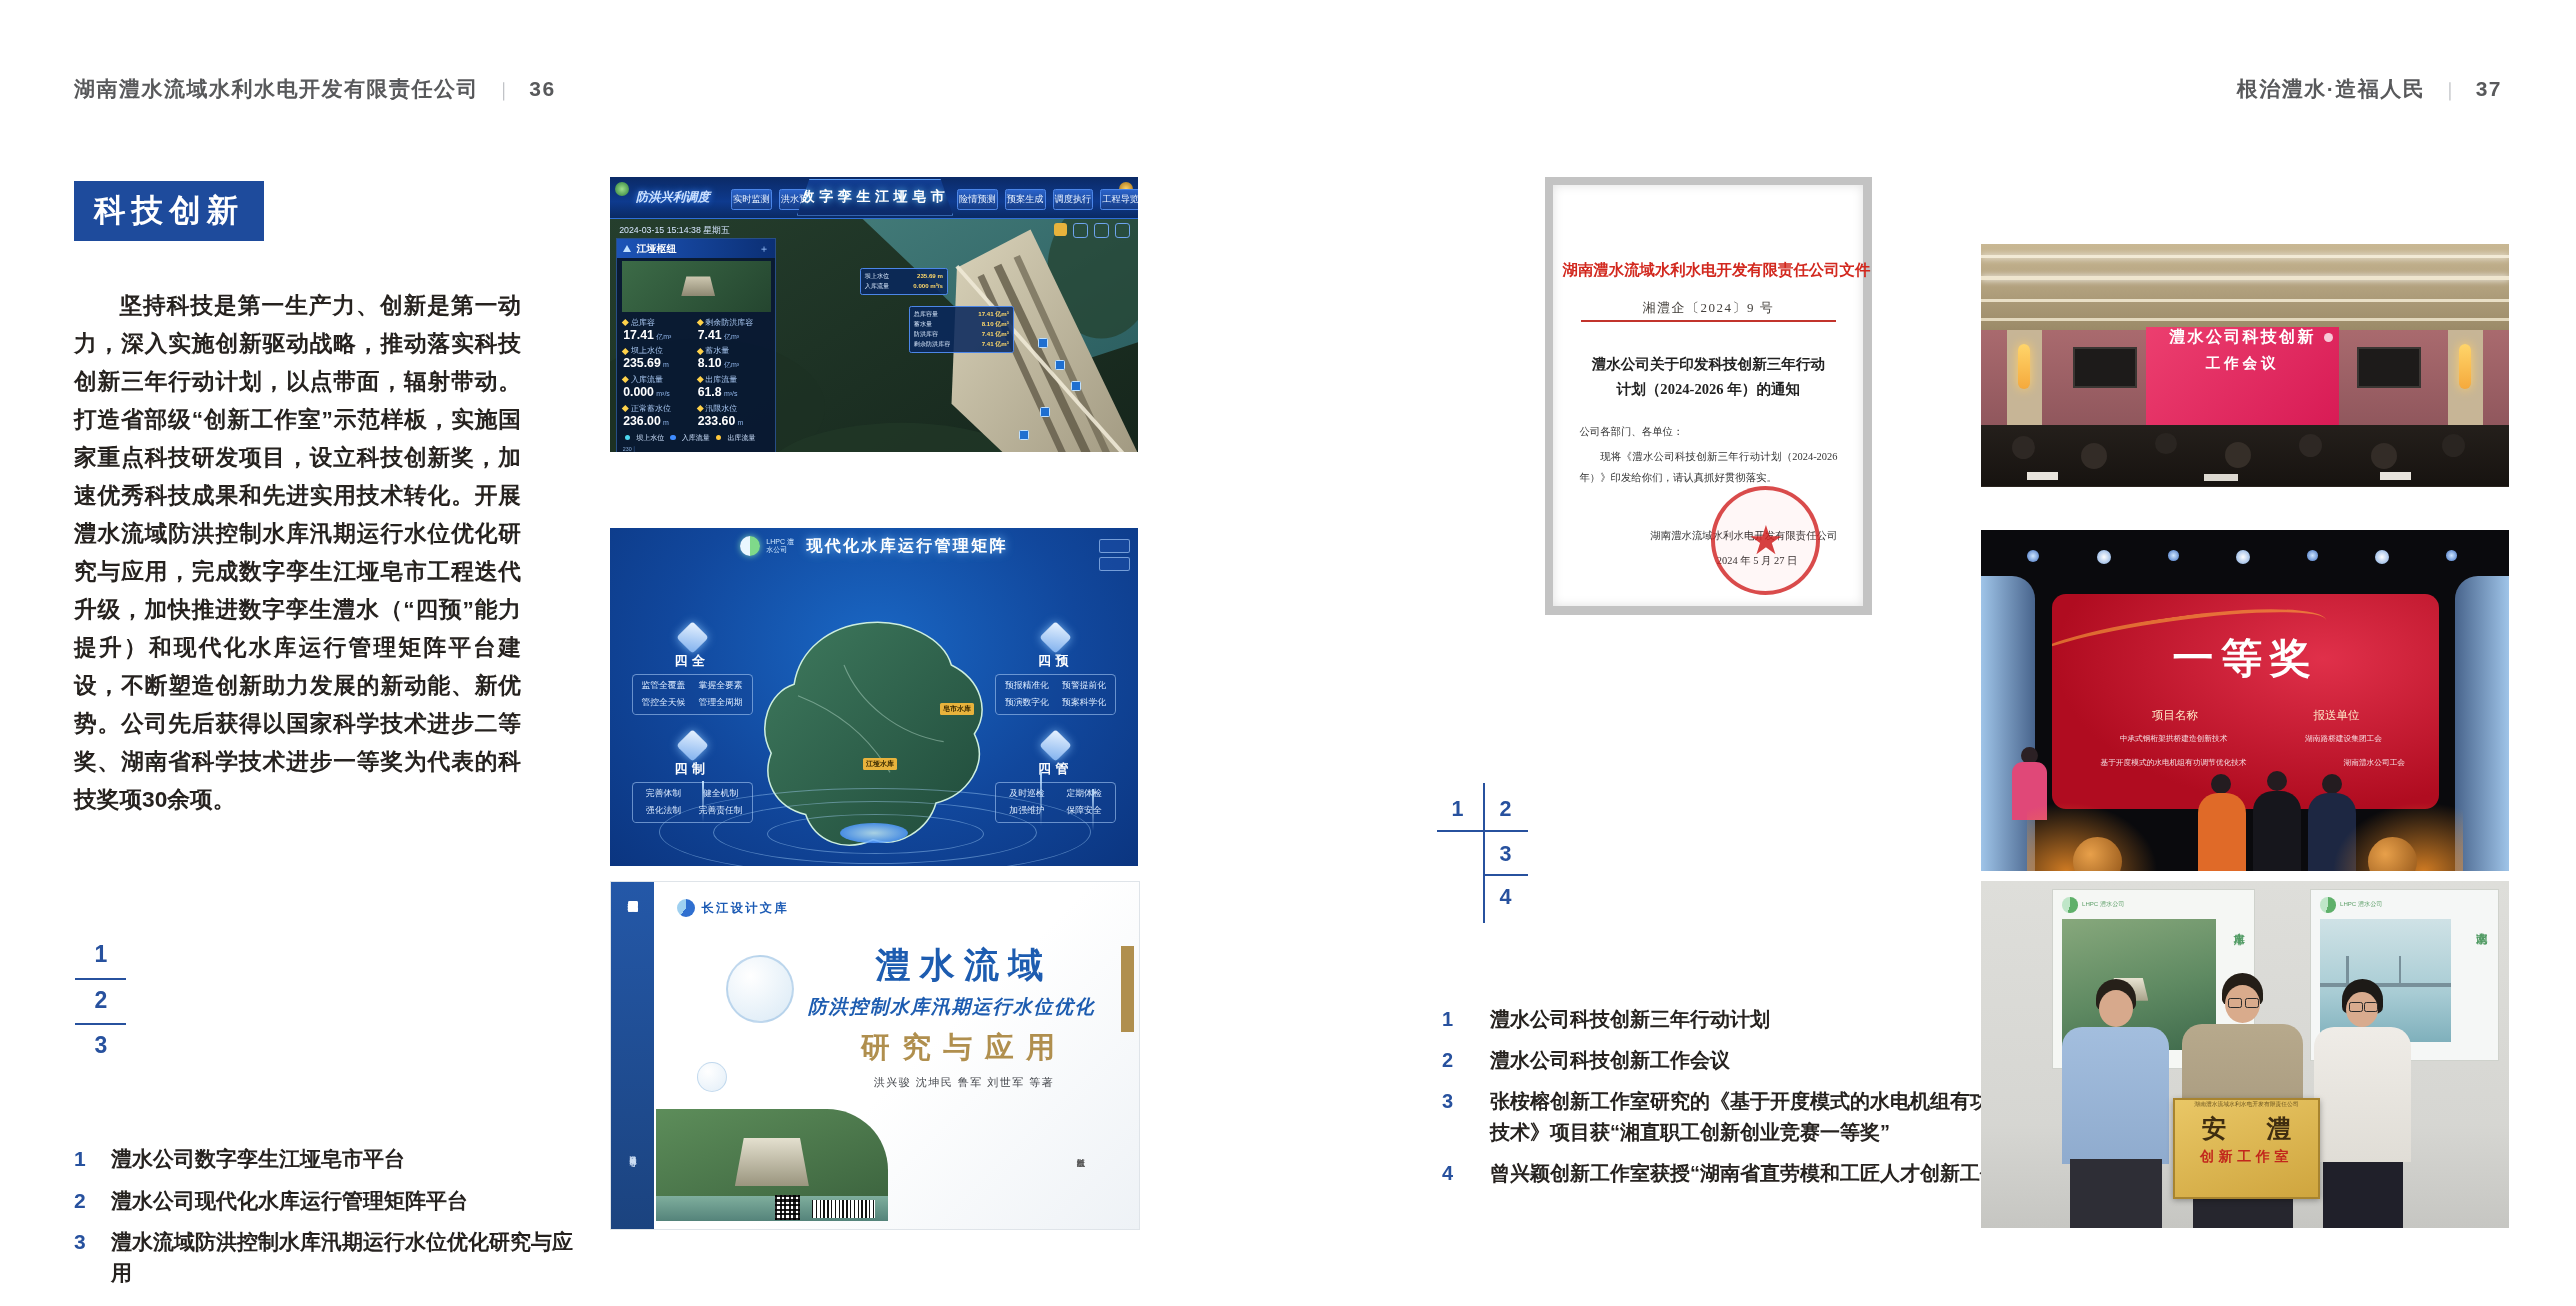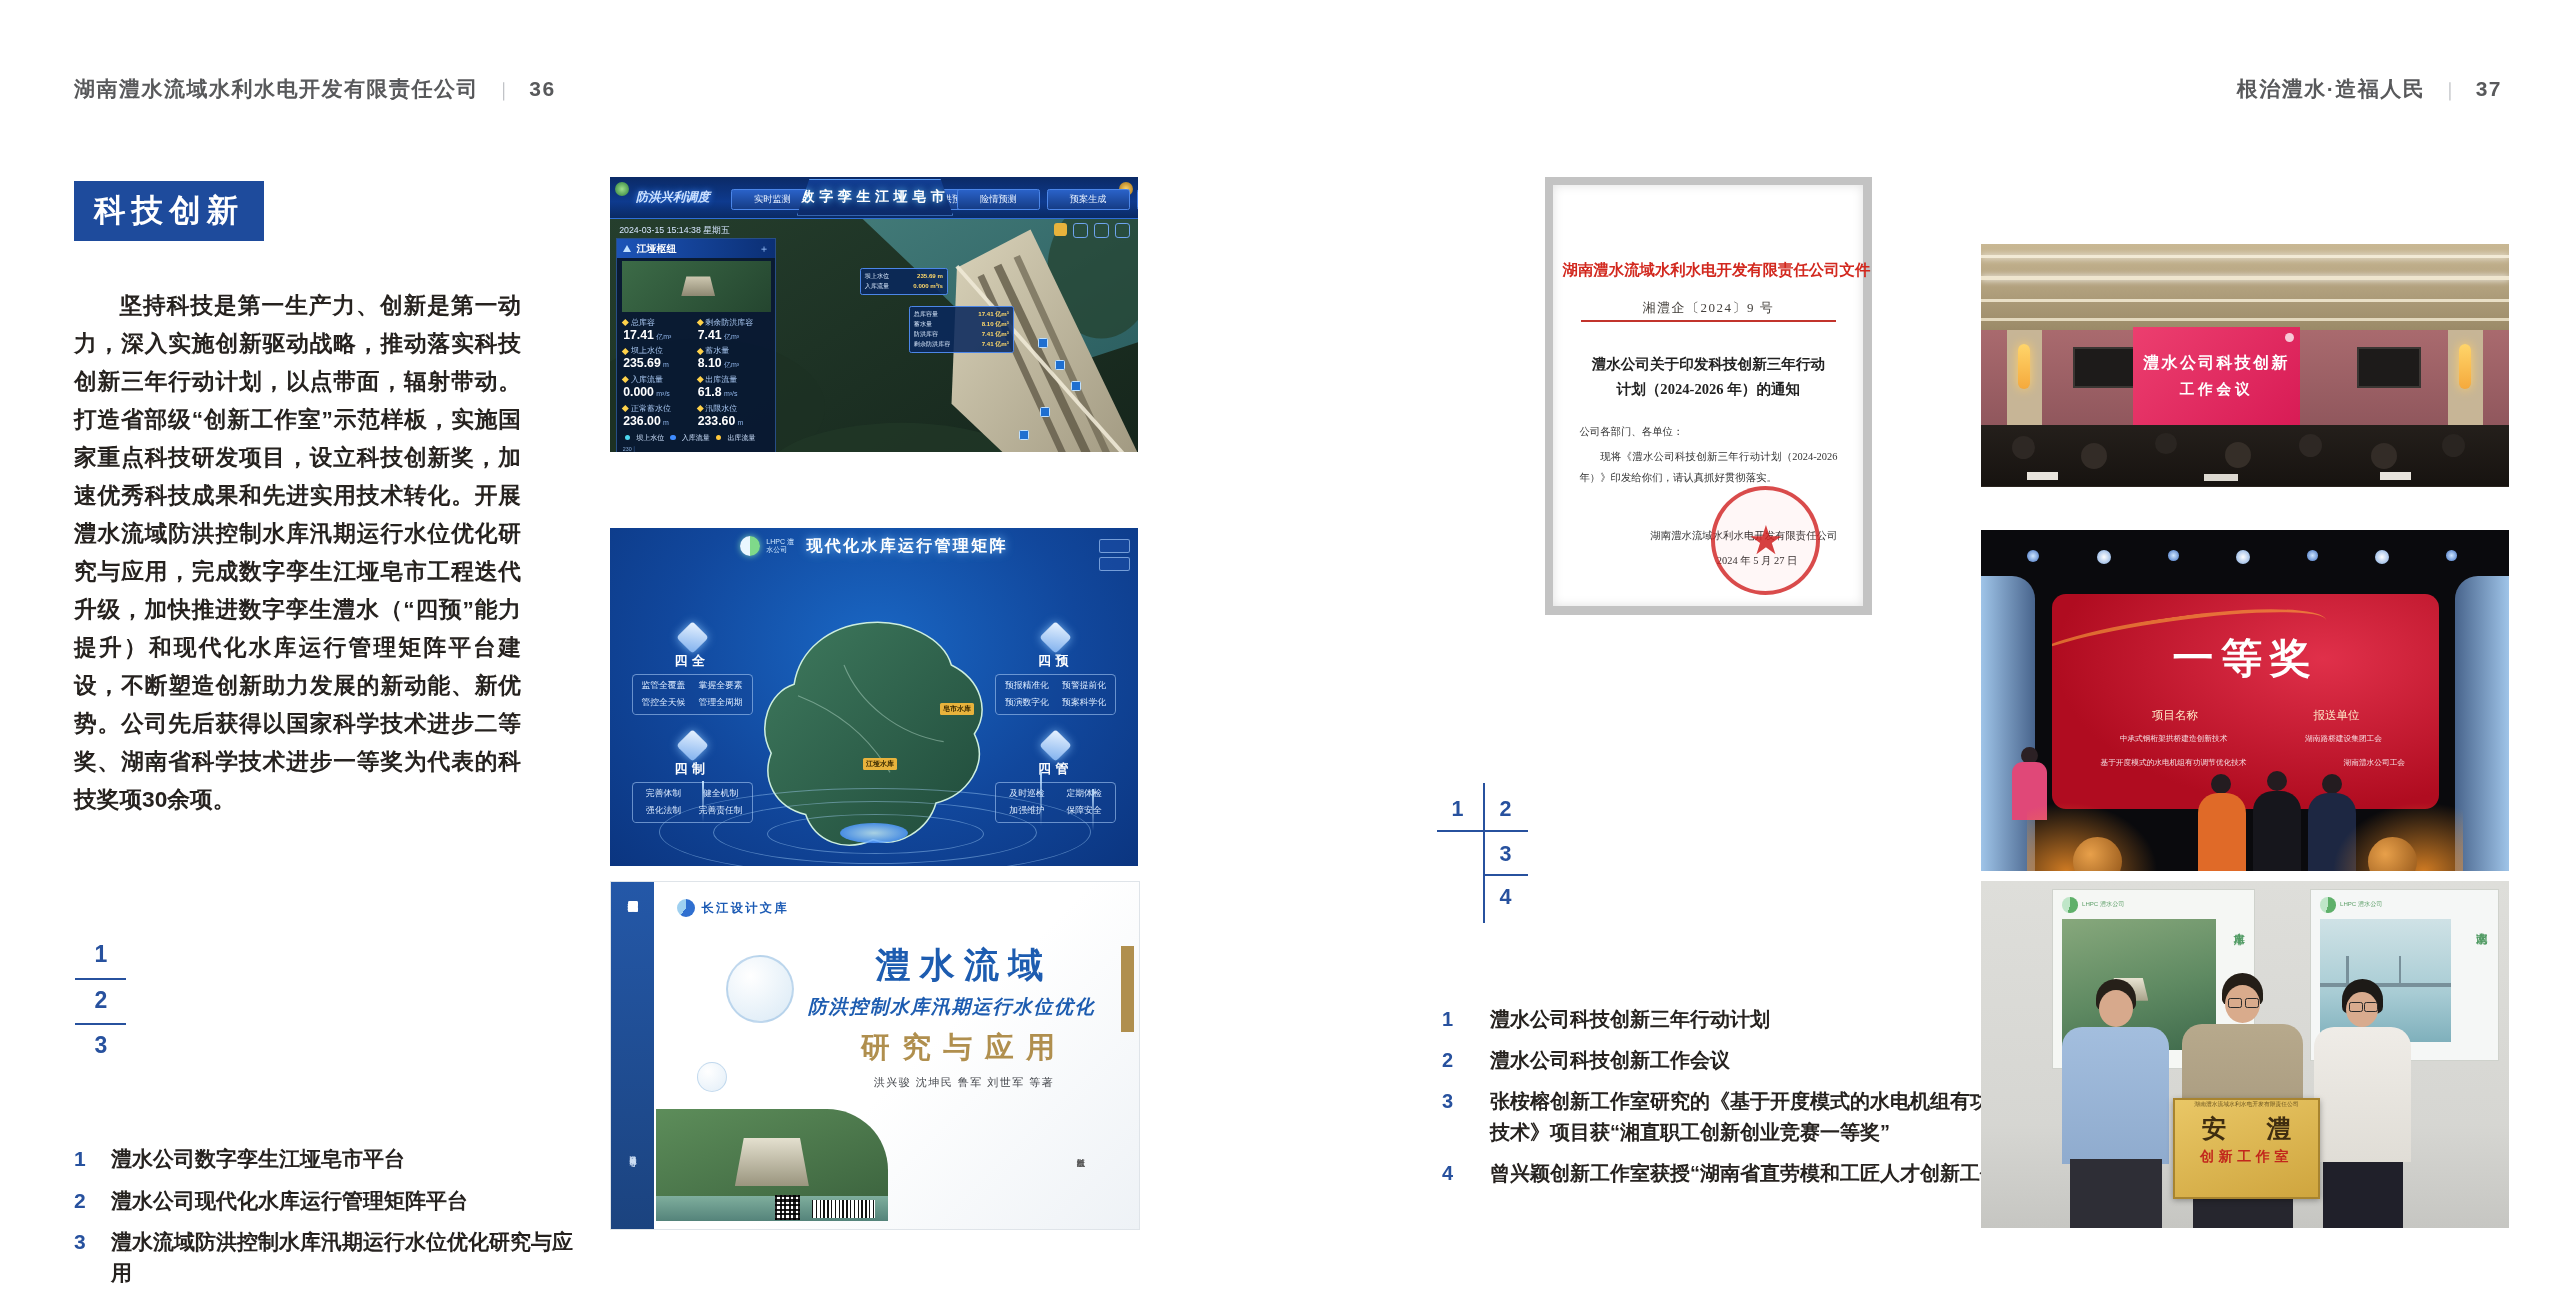--- a/index.html
+++ b/index.html
@@ -12,21 +12,21 @@
   .badge{background:#1e4b9c;color:#fff;font-size:31.5px;font-weight:700;letter-spacing:6.1px;padding:9.2px 20px}
   .para{font-size:22.7px;line-height:38px;font-weight:700;color:#26221f;text-align:justify;text-indent:2em}
   .keynum{position:absolute;width:54px;text-align:center;font-size:23px;font-weight:700;color:#27519e}
   .keyline{position:absolute;height:1.5px;background:#27519e}
   .cap{display:flex;gap:17px;font-size:21px;font-weight:700;color:#26221f;line-height:31px;margin-bottom:10.7px}
   .cap .n{color:#27519e;min-width:20px}
   .rcap{display:flex;gap:14px;font-size:20px;font-weight:700;color:#26221f;line-height:31px;margin-bottom:10px}
   .rcap .n{color:#27519e;min-width:34px}
   .rcap .t{width:588px}
   
-  .pbtn{height:19px;padding:0 22px;display:flex;align-items:center;font-size:9.2px;color:#eaf3ff;
+  .pbtn{height:19px;padding:0 1px;display:flex;align-items:center;font-size:9.2px;color:#eaf3ff;
         background:linear-gradient(180deg,#2a62c8,#153c86);border:0.8px solid #4c86e8;border-radius:2.3px;white-space:nowrap}
   .stat .lb{font-size:8px;color:#a9c8f2;display:flex;align-items:center;gap:3.1px}
   .stat .lb i{width:4.6px;height:4.6px;background:#ffd24a;transform:rotate(45deg);display:inline-block}
   .stat .vl{font-size:12.3px;font-weight:700;color:#fff}
   .stat .un{font-size:7px;color:#8fb4e8;font-weight:400;margin-left:2.3px}
   .phead{height:19px;display:flex;align-items:center;gap:5.4px;padding:0 6.1px;
          background:linear-gradient(90deg,#1c54b8,#0b2f74);color:#fff;font-size:10px;font-weight:700}
   .tri{width:0;height:0;border-left:4.6px solid transparent;border-right:4.6px solid transparent;border-bottom:7.7px solid #bfe0ff}
   .tag{position:absolute;background:rgba(10,40,92,.88);border:0.8px solid #4c86e8;border-radius:2.3px;padding:2.3px 3.8px;color:#dcebff}
   .tag .r{display:flex;justify-content:space-between;gap:4.6px;font-size:6.1px;line-height:10px;white-space:nowrap}
@@ -427,21 +427,21 @@
   <div class="abs" style="left:0;top:32px;width:528px;height:3.8px;background:#efe6cf;box-shadow:0 0 6.1px #fff"></div>
   <div class="abs" style="left:0;top:55px;width:528px;height:3.1px;background:#e9dfc6"></div>
   <div class="abs" style="left:0;top:74px;width:528px;height:3.1px;background:#e3d8bd"></div>
   <div class="abs" style="left:0;top:86px;width:528px;height:100px;background:linear-gradient(180deg,#a96a6e,#8f565c)"></div>
   <div class="abs" style="left:26px;top:86px;width:35px;height:100px;background:#c7b596"></div>
   <div class="abs" style="left:467px;top:86px;width:35px;height:100px;background:#c7b596"></div>
   <div class="abs" style="left:37px;top:100px;width:11.5px;height:45px;border-radius:6.1px;background:linear-gradient(180deg,#ffd56a,#f5a93c);box-shadow:0 0 10.7px #ffcf6a"></div>
   <div class="abs" style="left:478px;top:100px;width:11.5px;height:45px;border-radius:6.1px;background:linear-gradient(180deg,#ffd56a,#f5a93c);box-shadow:0 0 10.7px #ffcf6a"></div>
   <div class="abs" style="left:92px;top:103px;width:60px;height:37px;background:#1d1b1a;border:2.3px solid #3a3633"></div>
   <div class="abs" style="left:376px;top:103px;width:60px;height:37px;background:#1d1b1a;border:2.3px solid #3a3633"></div>
-  <div class="abs" style="left:152px;top:83px;width:167px;height:98px;background:linear-gradient(135deg,#ec3f6f,#d81b55);display:flex;flex-direction:column;align-items:center;justify-content:center;gap:6.1px">
+  <div class="abs" style="left:165px;top:83px;width:193px;height:98px;background:linear-gradient(135deg,#ec3f6f,#d81b55);display:flex;flex-direction:column;align-items:center;justify-content:flex-start;gap:6.1px">
     <div style="position:absolute;right:6.1px;top:6.1px;width:9.2px;height:9.2px;border-radius:50%;background:rgba(255,255,255,.75)"></div>
     <span style="font-size:16px;font-weight:700;color:#fff;letter-spacing:2.3px">澧水公司科技创新</span>
     <span style="font-size:14.6px;font-weight:700;color:#fff;letter-spacing:3.8px">工作会议</span>
   </div>
   <div class="abs" style="left:0;top:181px;width:528px;height:61px;background:linear-gradient(180deg,#241f1b,#171310)">
     <div class="head" style="left:31px;top:10.7px;width:23px;height:23px;background:#2e2824"></div>
     <div class="head" style="left:100px;top:18.4px;width:26px;height:26px;background:#332c27"></div>
     <div class="head" style="left:174px;top:7.7px;width:21.5px;height:21.5px;background:#2a2521"></div>
     <div class="head" style="left:244px;top:17px;width:26px;height:26px;background:#352e28"></div>
     <div class="head" style="left:318px;top:9.2px;width:23px;height:23px;background:#2e2824"></div>

